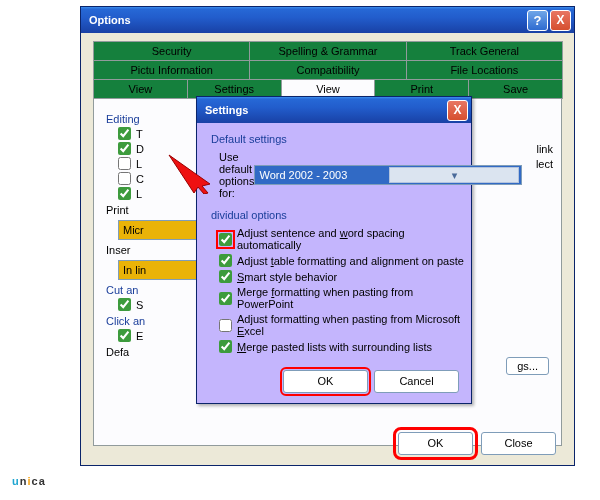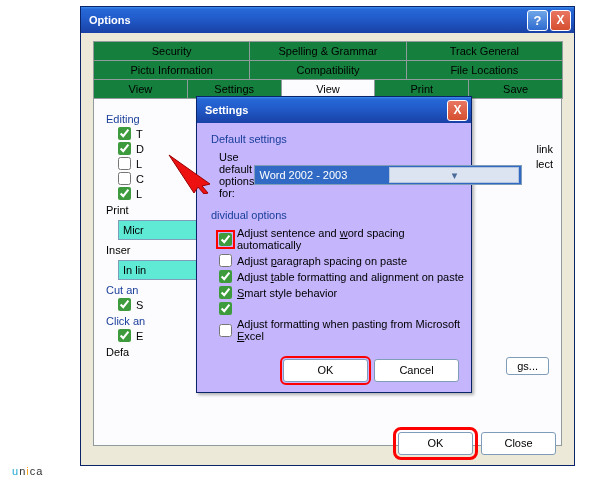--- a/index.html
+++ b/index.html
@@ -60,21 +60,21 @@
     height: 348px;
     padding: 10px 12px;
     position: relative;
   }
   
   .group-label { color: #1a3e9a; margin: 4px 0 2px 0; }
   .check-row { display: flex; align-items: center; margin: 2px 0 2px 12px; }
   .check-row input { margin: 0 5px 0 0; width: 13px; height: 13px; accent-color: #3d9b3d;}
   .field-row { display: flex; align-items: center; margin: 4px 0 4px 0; }
   .field-row label { width: 42px; }
-  .inp { background: #5eead4; border: 1px solid #7f9db9; height: 20px; padding: 1px 4px; }
+  .inp { background: #eab308; border: 1px solid #7f9db9; height: 20px; padding: 1px 4px; }
   .combo { width: 150px; }
   
   .settings-btn {
     position: absolute; right: 12px; top: 258px;
     background: #fff; border: 1px solid #7f9db9; border-radius: 3px;
     padding: 2px 10px;
   }
   
   .bottom-buttons {
     position: absolute; right: 18px; bottom: 10px;
@@ -130,22 +130,22 @@
   .arrow {
     position: absolute;
     left: 166px; top: 152px;
     width: 48px; height: 42px;
     z-index: 20;
     pointer-events: none;
   }
   
   .logo {
     position: absolute;
-    left: 12px; bottom: 18px;
-    font-size: 28px; font-weight: 400;
+    left: 12px; bottom: 8px;
+    font-size: 28px; font-weight: 700;
     letter-spacing: 1px;
     font-family: Arial, sans-serif;
   }
   .logo .u1{color:#1fa6d1;} .logo .n{color:#333;} .logo .i{color:#f7a314;} .logo .c{color:#333;} .logo .a{color:#333;}
 </style>
 </head>
 <body>
 
 <div class="options-dialog">
   <div class="titlebar">
@@ -245,37 +245,38 @@
         <span class="combo-btn">▾</span>
       </div>
     </div>
     <div class="fieldset-label">dividual options</div>
     <div class="opt-list" id="opt-list">
         <div class="check-row">
           <input type="checkbox" class="red-box" checked="" style="">
           <label>Adjust sentence and <span class="u">w</span>ord spacing automatically</label>
         </div>
         <div class="check-row">
-          <input type="checkbox" style="">
-          <label>Adjust <span class="u">p</span>aragraph spacing on paste</label>
-        </div>
-        <div class="check-row">
           <input type="checkbox" checked="" style="">
           <label>Adjust <span class="u">t</span>able formatting and alignment on paste</label>
         </div>
         <div class="check-row">
           <input type="checkbox" checked="" style="">
           <label><span class="u">S</span>mart style behavior</label>
         </div>
         <div class="check-row">
           <input type="checkbox" checked="" style="">
+          <label>Merge <span class="u">f</span>ormatting when pasting from PowerPoint</label>
         </div>
         <div class="check-row">
           <input type="checkbox" style="">
           <label>Adjust formatting when pasting from Microsoft <span class="u">E</span>xcel</label>
+        </div>
+        <div class="check-row">
+          <input type="checkbox" checked="" style="">
+          <label><span class="u">M</span>erge pasted lists with surrounding lists</label>
         </div>
       </div>
   </div>
   <div class="settings-buttons">
     <div class="btn red-box" style="width:85px">OK</div>
     <div class="btn" style="width:85px">Cancel</div>
   </div>
 </div>
 
 <svg class="arrow" viewBox="0 0 48 42">

